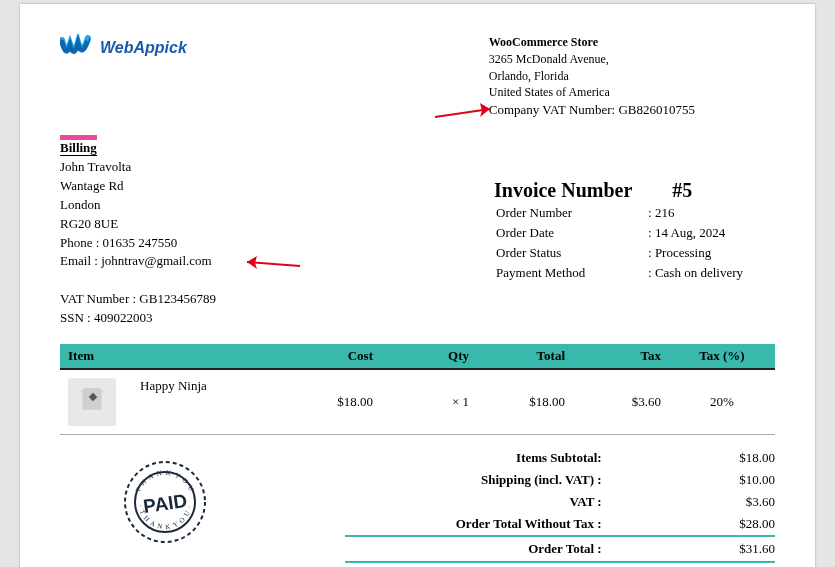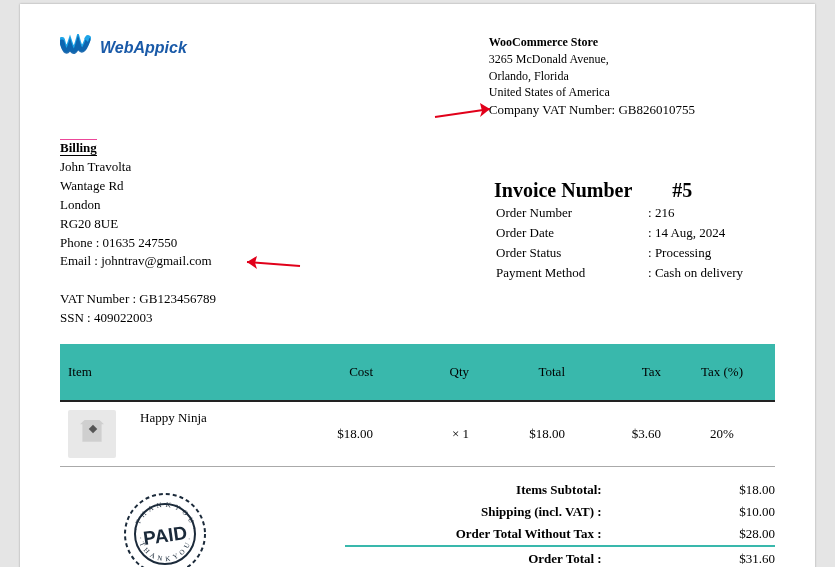--- a/index.html
+++ b/index.html
@@ -58,21 +58,21 @@
   }
   .billing {
     font-size: 13px;
     line-height: 1.45;
     max-width: 260px;
   }
   .billing-title {
     font-weight: bold;
     text-decoration: none;
     border-bottom: 1px solid #000;
-    border-top: 1px solid #ec4899;
+    border-top: 5px solid #ec4899;
     display: inline;
   }
   .invoice-block {
     font-size: 13px;
     margin-right: 30px;
     margin-top: 40px;
   }
   .invoice-title-row {
     display: flex;
     align-items: baseline;
@@ -94,23 +94,23 @@
     width: 150px;
   }
   .items-table {
     width: 100%;
     border-collapse: collapse;
     margin-top: 16px;
   }
   .items-table thead th {
     background: #39b8ac;
     color: #000;
-    font-weight: normal;
+    font-weight: bold;
     text-align: left;
-    padding: 20px 8px;
+    padding: 4px 8px;
     font-size: 13px;
     border-bottom: 2px solid #222;
   }
   .items-table thead th.r { text-align: right; }
   .items-table thead th.c { text-align: center; }
   .items-table tbody td {
     padding: 8px;
     border-bottom: 1px solid #aaa;
     vertical-align: middle;
     font-size: 13px;
@@ -299,20 +299,24 @@
     <div class="totals">
       <div class="totals-row">
           <div class="lbl">Items Subtotal:</div>
           <div class="val">$18.00</div>
         </div>
       <div class="totals-row">
           <div class="lbl">Shipping (incl. VAT) :</div>
           <div class="val">$10.00</div>
         </div>
       <div class="totals-row">
+          <div class="lbl">VAT :</div>
+          <div class="val">$3.60</div>
+        </div>
+      <div class="totals-row">
           <div class="lbl">Order Total Without Tax :</div>
           <div class="val">$28.00</div>
         </div>
       <div class="totals-row grand">
           <div class="lbl">Order Total :</div>
           <div class="val">$31.60</div>
         </div>
     </div>
   </div>
 

